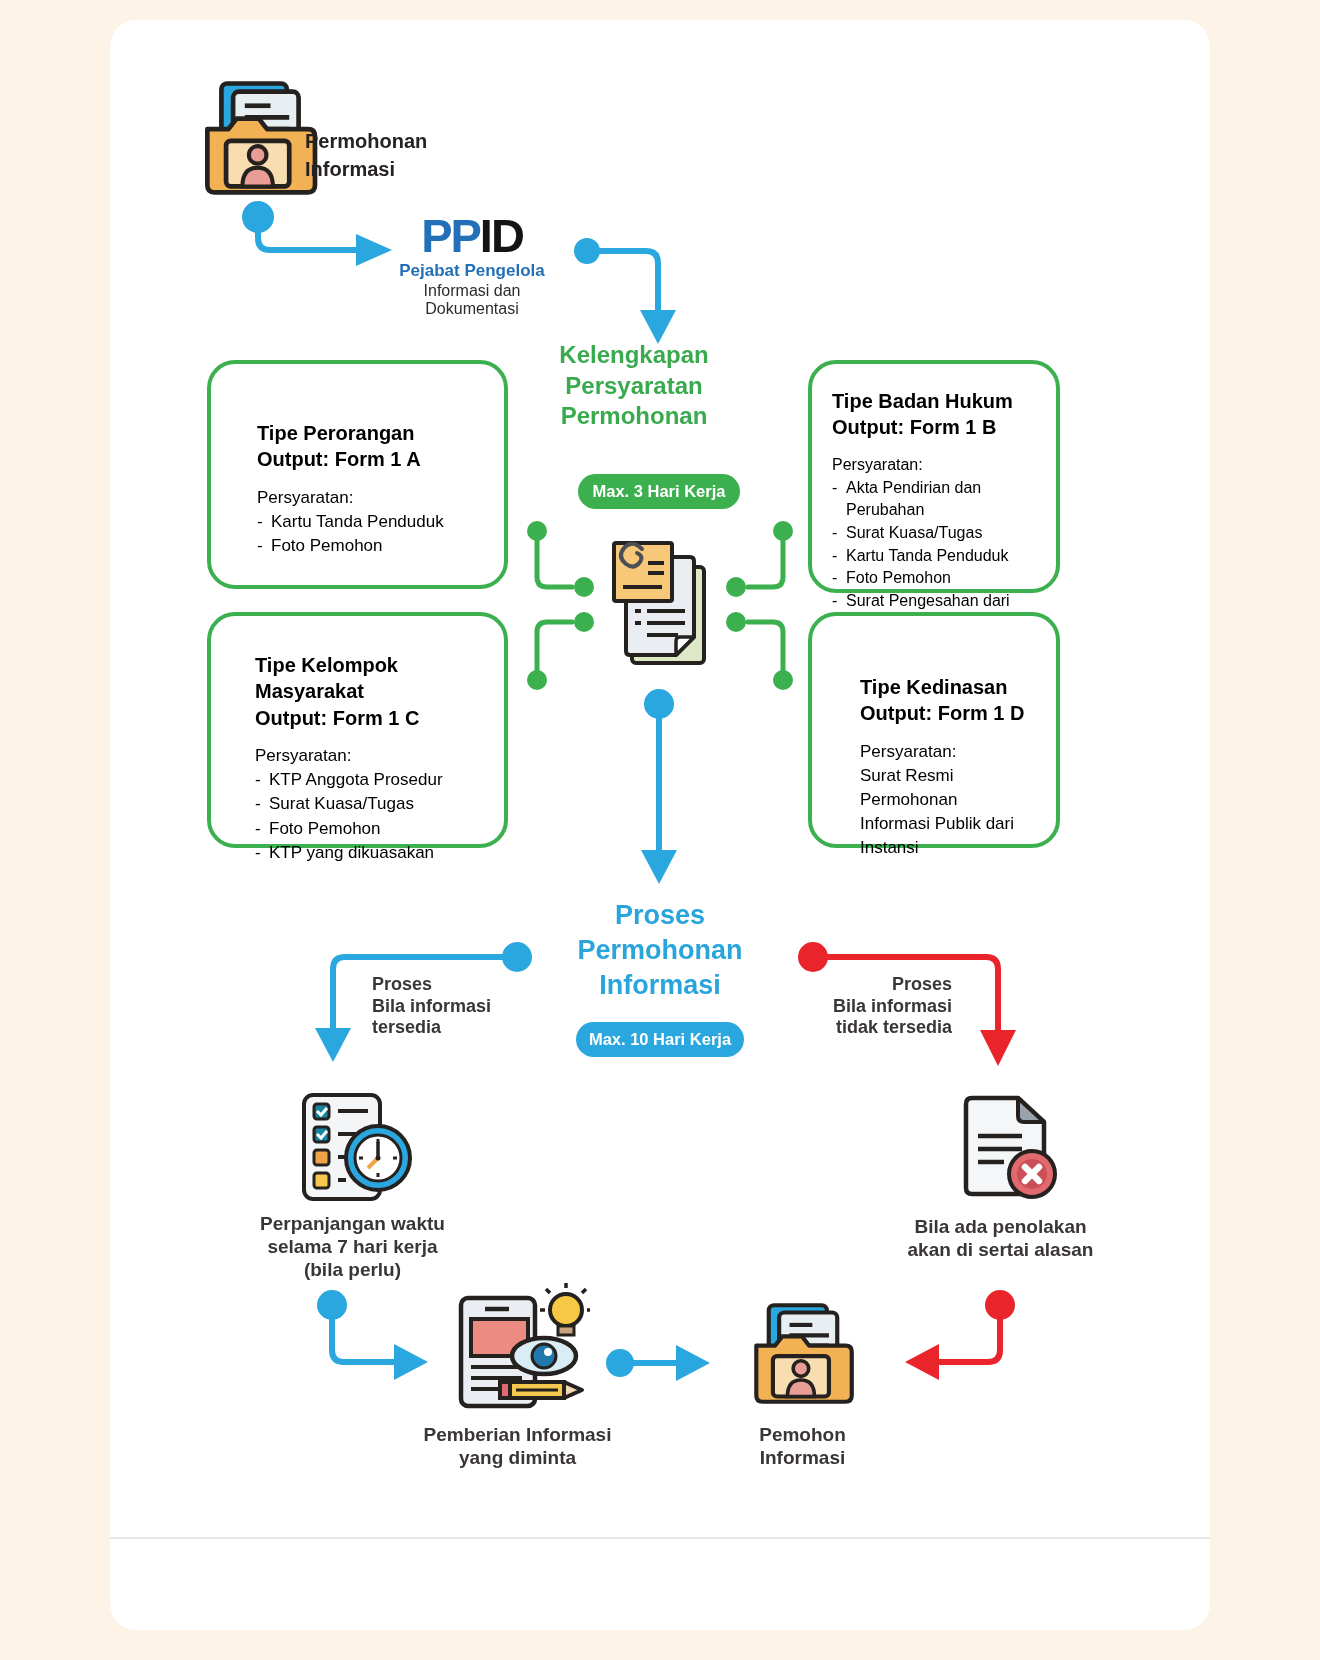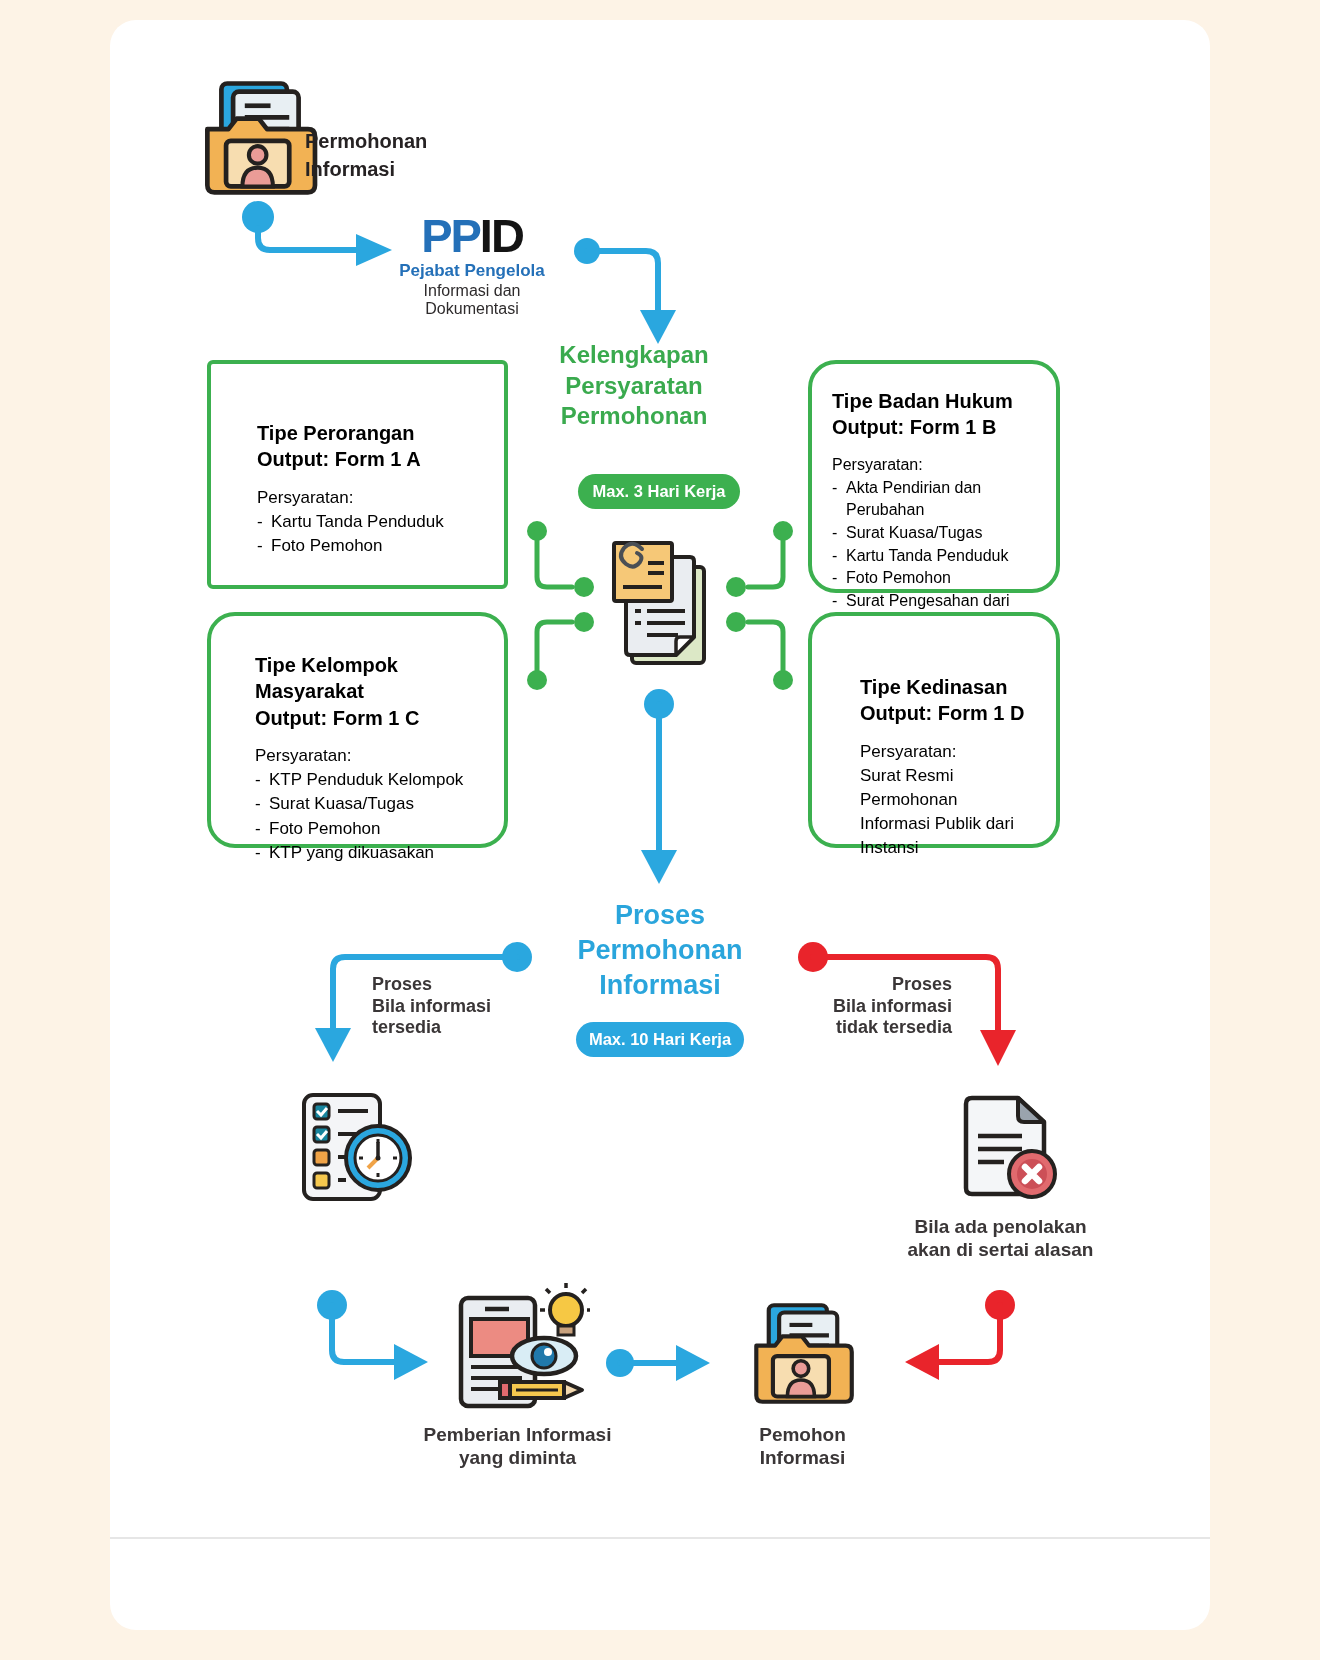--- a/index.html
+++ b/index.html
@@ -17,21 +17,21 @@
   .ppid-id { color:#141414; }
   .ppid-sub1 { font-size:17px; font-weight:700; color:#2470b8; margin-top:2px; }
   .ppid-sub2 { font-size:16px; color:#2e2b2c; margin-top:1px; }
 
   .req-title { left:479px; top:340px; width:310px; text-align:center; font-size:24px; font-weight:800; color:#3aaa4e; line-height:1.28; }
   .badge { height:35px; border-radius:18px; color:#ffffff; font-size:16.5px; font-weight:800; display:flex; align-items:center; justify-content:center; }
   .req-badge { left:578px; top:474px; width:162px; background:#3cb04f; }
   .proc-badge { left:576px; top:1022px; width:168px; background:#2aa7df; }
 
   .tbox { position:absolute; background:#ffffff; border:4px solid #3cb04f; border-radius:28px; color:#000000; }
-  .box-a { left:207px; top:360px; width:301px; height:229px; padding:56px 18px 0 46px;border-radius:6px; }
+  .box-a { left:207px; top:360px; width:301px; height:229px; padding:56px 18px 0 46px; }
   .box-b { left:808px; top:360px; width:252px; height:233px; padding:24px 10px 0 20px; }
   .box-c { left:207px; top:612px; width:301px; height:236px; padding:36px 18px 0 44px; }
   .box-d { left:808px; top:612px; width:252px; height:236px; padding:58px 10px 0 48px; }
   .tbox-title { font-size:20px; font-weight:800; line-height:1.32; white-space:nowrap; }
   .tbox-req { margin-top:13px; font-size:17px; line-height:1.42; }
   .box-b .tbox-req { font-size:16px; }
   .bullet { display:flex; line-height:1.42; }
   .dash { flex:0 0 14px; }
 
   .proc-title { left:530px; top:898px; width:260px; text-align:center; font-size:27px; font-weight:800; color:#2aa5dc; line-height:1.3; }
@@ -208,21 +208,21 @@
   <div class="tbox box-c">
     <div class="tbox-title">
       <div>Tipe Kelompok</div>
       <div>Masyarakat</div>
       <div>Output: Form 1 C</div>
     </div>
     <div class="tbox-req">
       <div>Persyaratan:</div>
       <div class="bullet">
           <span class="dash">-</span>
-          <span>KTP Penduduk Kelompok</span>
+          <span>KTP Anggota Prosedur</span>
         </div>
       <div class="bullet">
           <span class="dash">-</span>
           <span>Surat Kuasa/Tugas</span>
         </div>
       <div class="bullet">
           <span class="dash">-</span>
           <span>Foto Pemohon</span>
         </div>
       <div class="bullet">
@@ -294,20 +294,25 @@
     <circle cx="84" cy="66" r="32" fill="#2ba7df" stroke="#24211f" stroke-width="4"></circle>
     <circle cx="84" cy="66" r="23" fill="#ffffff" stroke="#24211f" stroke-width="3"></circle>
     <line x1="84" y1="47" x2="84" y2="51" stroke="#24211f" stroke-width="3"></line>
     <line x1="84" y1="81" x2="84" y2="85" stroke="#24211f" stroke-width="3"></line>
     <line x1="65" y1="66" x2="69" y2="66" stroke="#24211f" stroke-width="3"></line>
     <line x1="99" y1="66" x2="103" y2="66" stroke="#24211f" stroke-width="3"></line>
     <line x1="84" y1="66" x2="84" y2="50" stroke="#24211f" stroke-width="3.5"></line>
     <line x1="84" y1="66" x2="74" y2="76" stroke="#f0a347" stroke-width="4"></line>
     <circle cx="84" cy="66" r="2.5" fill="#24211f"></circle>
   </svg>
+  <div class="abs caption cap-extension">
+    <div>Perpanjangan waktu</div>
+    <div>selama 7 hari kerja</div>
+    <div>(bila perlu)</div>
+  </div>
 
   <svg class="abs" style="left:956px; top:1094px;" width="102" height="106" viewBox="0 0 102 106">
     <path d="M10 10 Q10 4 16 4 H62 L88 28 V94 Q88 100 82 100 H16 Q10 100 10 94 Z" fill="#f4f6f8" stroke="#24211f" stroke-width="4.5" stroke-linejoin="round"></path>
     <path d="M62 4 V22 Q62 28 68 28 H88 Z" fill="#9aa3ad" stroke="#24211f" stroke-width="4" stroke-linejoin="round"></path>
     <line x1="22" y1="42" x2="66" y2="42" stroke="#24211f" stroke-width="4.5"></line>
     <line x1="22" y1="55" x2="66" y2="55" stroke="#24211f" stroke-width="4.5"></line>
     <line x1="22" y1="68" x2="48" y2="68" stroke="#24211f" stroke-width="4.5"></line>
     <circle cx="76" cy="80" r="23" fill="#e16a6e" stroke="#24211f" stroke-width="4"></circle>
     <circle cx="76" cy="80" r="15" fill="#cc4f57"></circle>
     <path d="M69 73 L83 87 M83 73 L69 87" stroke="#ffffff" stroke-width="6.5" stroke-linecap="round"></path>

